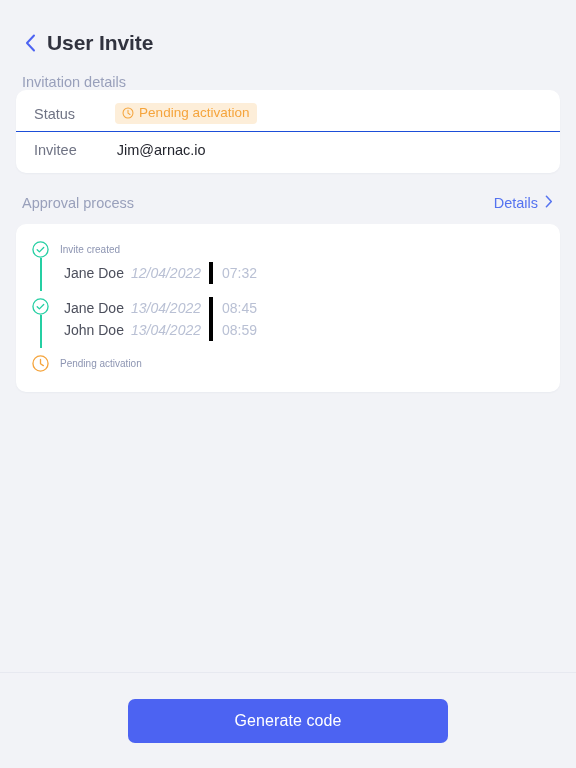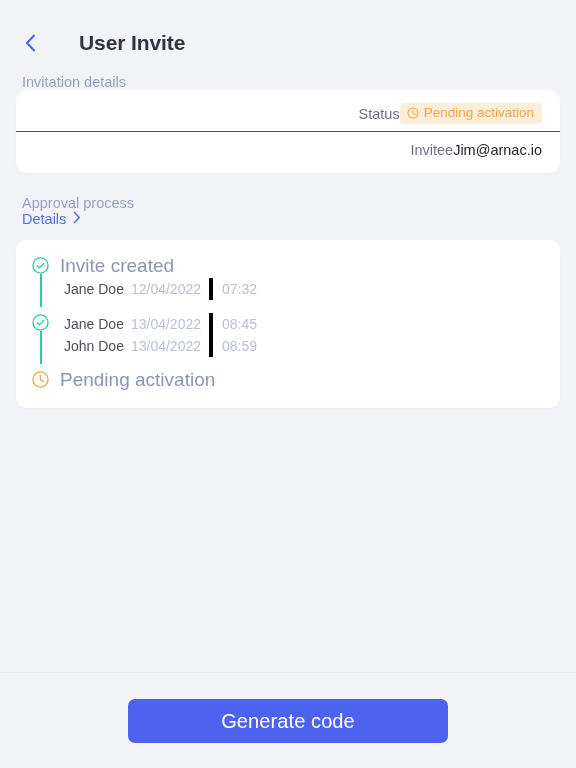--- a/index.html
+++ b/index.html
@@ -17,21 +17,20 @@
     position: relative;
     overflow: hidden;
   }
 
   
   .header {
     display: flex;
     align-items: center;
     padding: 24px 28px 0 22px;
     height: 62px;
-    gap: 32px;
   }
   .back-chevron {
     width: 16px;
     height: 22px;
     display: flex;
     align-items: center;
     justify-content: center;
     margin-right: 9px;
     cursor: pointer;
   }
@@ -46,21 +45,21 @@
   
   .section-head {
     display: flex;
     align-items: baseline;
     justify-content: space-between;
     padding: 0 23px 0 22px;
     font-size: 14.5px;
     color: #99a0bb;
   }
   .section-head.invitation { margin-top: 12px; }
-  .section-head.approval { margin-top: 22px; margin-bottom: 13px; flex-direction: column; }
+  .section-head.approval { margin-top: 22px; margin-bottom: 13px; }
 
   .details-link {
     display: flex;
     gap: 7px;
     color: #5472f0;
     font-size: 14.5px;
     cursor: pointer;
   }
   .details-link svg { display: block; }
 
@@ -72,23 +71,24 @@
     box-shadow: 0 1px 2px rgba(35,45,85,0.04);
   }
 
   
   .detail-group { padding: 4px 0; }
   .detail-group + .detail-group { border-top: 1px solid #1d4ed8; }
 
   .detail-row {
     display: flex;
     align-items: center;
-    justify-content: flex-end;
+    justify-content: flex-start;
     height: 27px;
     padding: 0 18px 0 18px;
+    gap: 40px;
   }
   .detail-group:first-child .detail-row:first-child { margin-top: 6px; }
   .detail-group:last-child .detail-row:last-child { margin-bottom: 6px; }
 
   .detail-label {
     font-size: 14.5px;
     color: #6f7384;
   }
   .detail-value {
     font-size: 14.5px;
@@ -144,34 +144,34 @@
   .tl-item .tl-line {
     position: absolute;
     left: 8px;
     top: 15px;
     bottom: -7px;
     width: 2px;
     background: #25cfa3;
     z-index: 1;
   }
   .tl-title {
-    font-size: 19px;
+    font-size: 10px;
     color: #8d95b2;
     line-height: 19px;
     margin-bottom: 3px;
   }
   .tl-sub {
     display: flex;
     align-items: center;
     font-size: 14px;
     line-height: 22px;
     padding-left: 4px;
   }
   .tl-name { color: #4c4f5c; margin-right: 7px; }
-  .tl-date { color: #b9c0d4; padding-right: 8px; }
+  .tl-date { color: #b9c0d4; padding-right: 8px; font-style: italic; }
   .tl-time { color: #b9c0d4; border-left: 4px solid #000000; padding-left: 9px; }
 
   .tl-item.created { margin-bottom: 13px; }
   .tl-item.approved { margin-bottom: 13px; }
   .tl-item.pending { padding-bottom: 0; }
 
   
   .footer {
     position: absolute;
     left: 0;
@@ -185,21 +185,21 @@
     justify-content: center;
     padding-top: 26px;
   }
   .primary-button {
     width: 320px;
     height: 44px;
     background: #4c63f2;
     color: #ffffff;
     border: none;
     border-radius: 7px;
-    font-size: 20px;
+    font-size: 16px;
     font-family: "Liberation Sans", sans-serif;
     cursor: pointer;
     letter-spacing: 0.1px;
   }
 </style>
 </head>
 <body>
 
 <div class="header">
   <span class="back-chevron">

